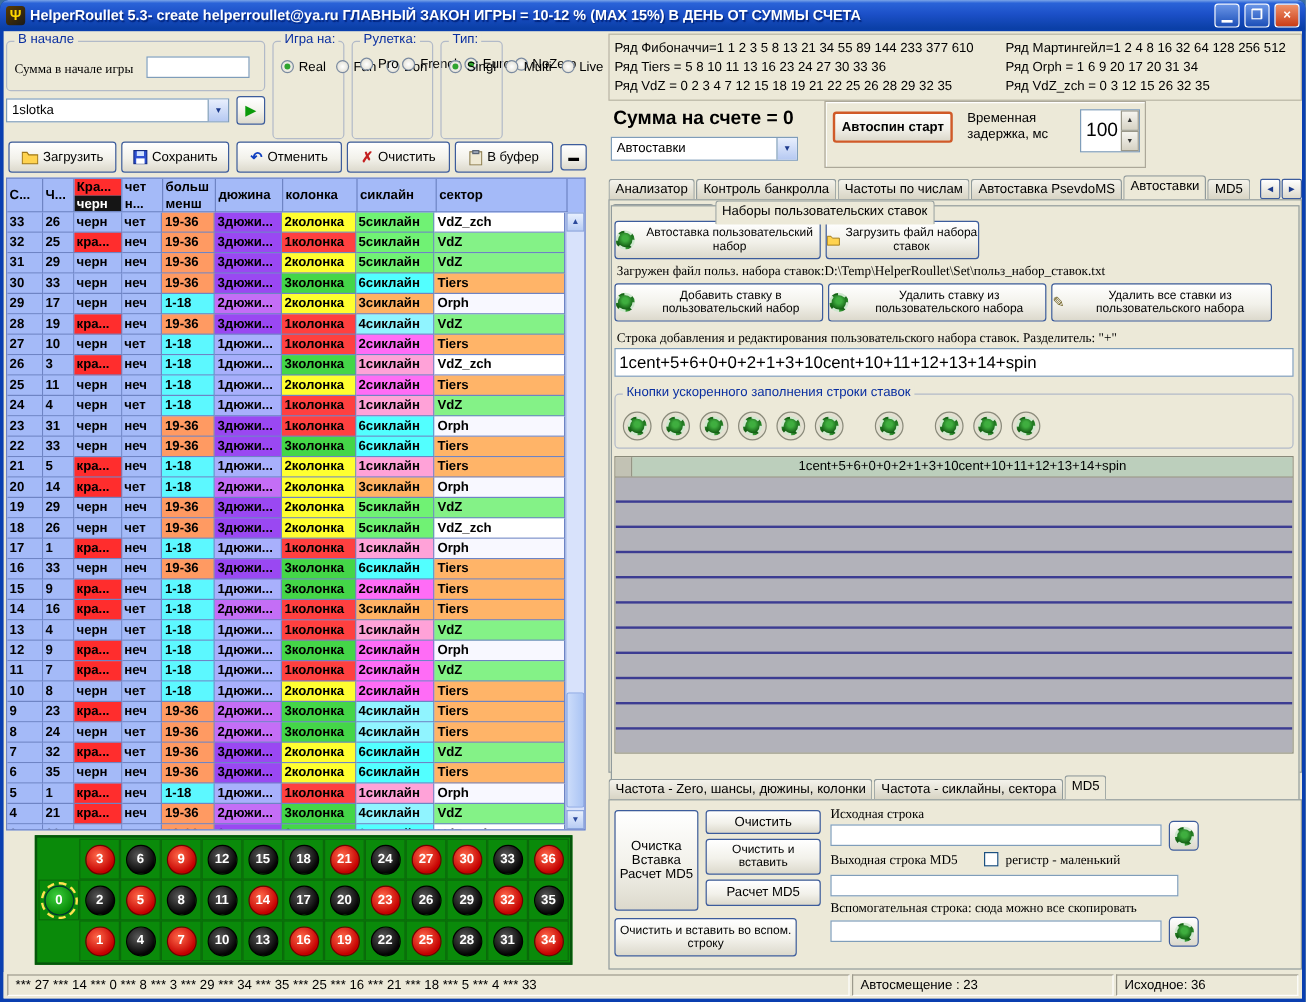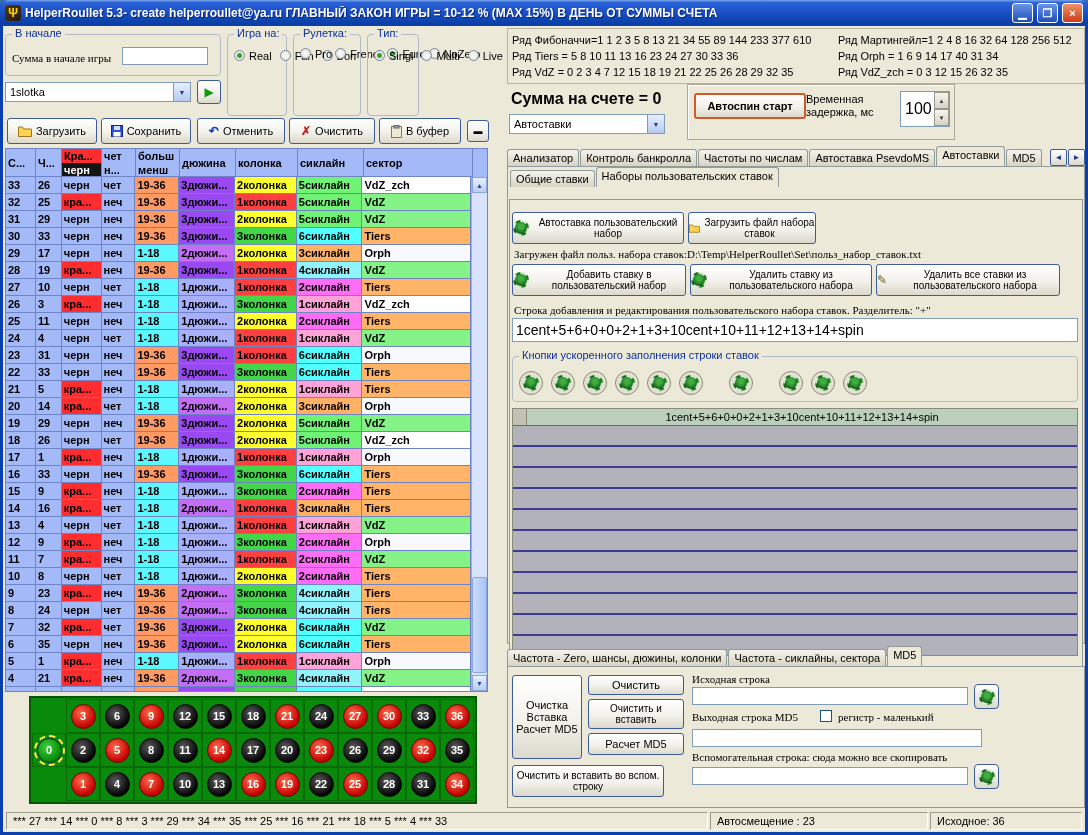--- a/index.html
+++ b/index.html
@@ -56,21 +56,21 @@
   .bnum{width:25px;height:25px;border-radius:50%;display:flex;align-items:center;justify-content:center;color:#fff;font-weight:bold;font-size:11px;}
   .bnum.red{background:radial-gradient(circle at 40% 35%,#ff6a4a,#c40000 70%);border:1px solid #6d0000;}
   .bnum.black{background:radial-gradient(circle at 40% 35%,#5a5a5a,#050505 70%);border:1px solid #000;}
   .bnum.zero{background:radial-gradient(circle at 40% 35%,#3ecf3e,#068a06 70%);border:1px solid #033;}
   .bnum.selected{outline:2px dashed #ffe34f;outline-offset:1px;}
   
   .seriesbox{position:absolute;left:0;top:0;width:578px;height:56px;border:1px solid #b8b4a4;background:#ece9d8;}
   .series-line{position:absolute;white-space:nowrap;}
   .sumlabel{position:absolute;left:4px;top:62px;font-size:16px;font-weight:bold;}
   .cluster{position:absolute;left:180px;top:56px;width:268px;height:56px;border:1px solid #aca899;box-shadow:inset 1px 1px 0 #fff;}
-  .autospin{left:6px;top:8px;width:112px;height:26px;border:2px solid #d05a28;font-weight:bold;}
+  .autospin{left:6px;top:8px;width:100px;height:26px;border:2px solid #d05a28;font-weight:bold;}
   .delay-label{position:absolute;left:118px;top:8px;width:88px;line-height:13px;}
   .spinner{position:absolute;left:212px;top:6px;width:50px;height:36px;border:1px solid #7f9db9;background:#fff;display:flex;}
   .spin-val{flex:1;display:flex;align-items:center;justify-content:flex-start;padding-left:4px;font-size:16px;}
   .spin-btns{width:15px;display:flex;flex-direction:column;}
   .spin-btn{flex:1;background:linear-gradient(#f6f5f0,#d6d2c4);border:1px solid #9a988a;font-size:6px;display:flex;align-items:center;justify-content:center;color:#333;}
   
   .tabstrip{position:absolute;display:flex;align-items:flex-end;}
   .tab{border:1px solid #919b9c;border-bottom:none;border-radius:3px 3px 0 0;padding:2px 5px 2px;background:linear-gradient(#f4f3ec,#d8d4c4);height:17px;white-space:nowrap;margin-right:1px;overflow:hidden;}
   .tab.active{background:#ece9d8;height:20px;position:relative;z-index:2;}
   .tabarrows{margin-left:auto;display:flex;gap:1px;}
@@ -720,21 +720,21 @@
         </div>
     </div>
 
     <div class="panel-right">
 
       <div class="seriesbox">
         <span class="series-line" style="left:4px;top:5px">Ряд Фибоначчи=1 1 2 3 5 8 13 21 34 55 89 144 233 377 610</span>
         <span class="series-line" style="left:4px;top:21px">Ряд Tiers = 5 8 10 11 13 16 23 24 27 30 33 36</span>
         <span class="series-line" style="left:4px;top:37px">Ряд VdZ = 0 2 3 4 7 12 15 18 19 21 22 25 26 28 29 32 35</span>
         <span class="series-line" style="left:330px;top:5px">Ряд Мартингейл=1 2 4 8 16 32 64 128 256 512</span>
-        <span class="series-line" style="left:330px;top:21px">Ряд Orph = 1 6 9 14 17 40 31 34</span>
+        <span class="series-line" style="left:330px;top:21px">Ряд Orph = 1 6 9 20 17 20 31 34</span>
         <span class="series-line" style="left:330px;top:37px">Ряд VdZ_zch = 0 3 12 15 26 32 35</span>
       </div>
 
       <span class="sumlabel">Сумма на счете = 0</span>
 
       <div class="combo" style="left:2px;top:86px;width:156px;height:20px">
         <span class="cval">Автоставки</span>
         <span class="carr">▼</span>
       </div>
 
@@ -763,21 +763,21 @@
           <span class="tarr">◄</span>
           <span class="tarr">►</span>
         </span>
       </div>
 
       <div class="tabpanel" style="left:0;top:138px;width:578px;height:478px">
         <div class="tabstrip" style="left:2px;top:2px;width:574px;height:18px">
             <div class="tab">Общие ставки</div>
             <div class="tab active">Наборы пользовательских ставок</div>
           </div>
-        <div class="tabpanel" style="left:1px;top:32px;width:574px;height:564px">
+        <div class="tabpanel" style="left:1px;top:4px;width:574px;height:564px">
 
           <div class="btn btn2line" style="left:2px;top:12px;width:172px;height:32px">
             <span class="chip"></span>
             <span>Автоставка пользовательский набор</span>
           </div>
           <div class="btn btn2line" style="left:178px;top:12px;width:128px;height:32px">
             <svg width="14" height="12" viewBox="0 0 14 12">
                 <path d="M0.5 2 h4 l1.5 2 h7.5 v7.5 h-13z" fill="#ffd34f" stroke="#a07818"></path>
               </svg>
             <span>Загрузить файл набора ставок</span>

